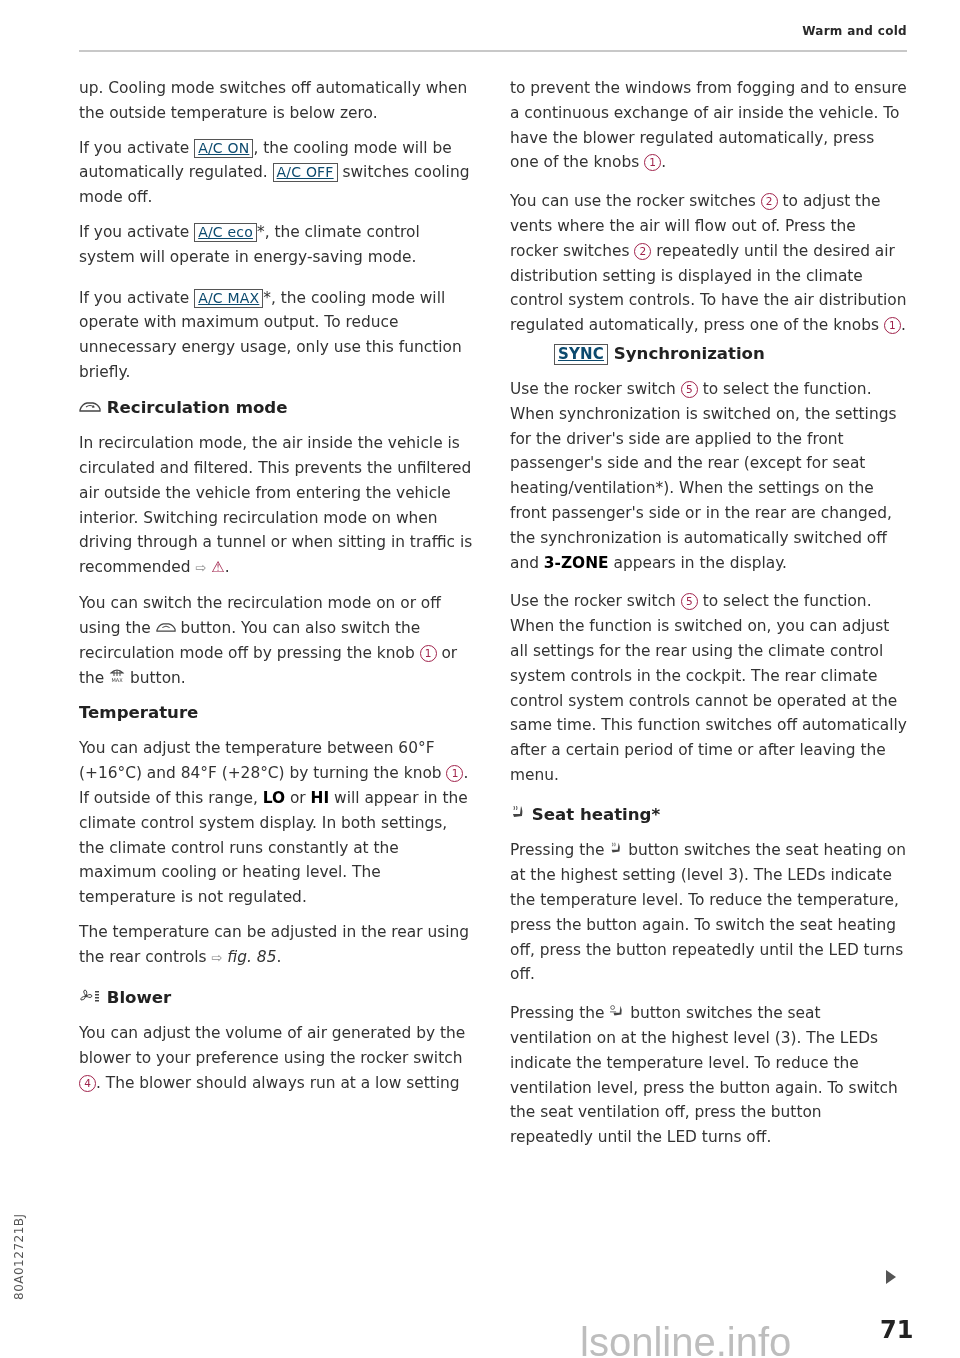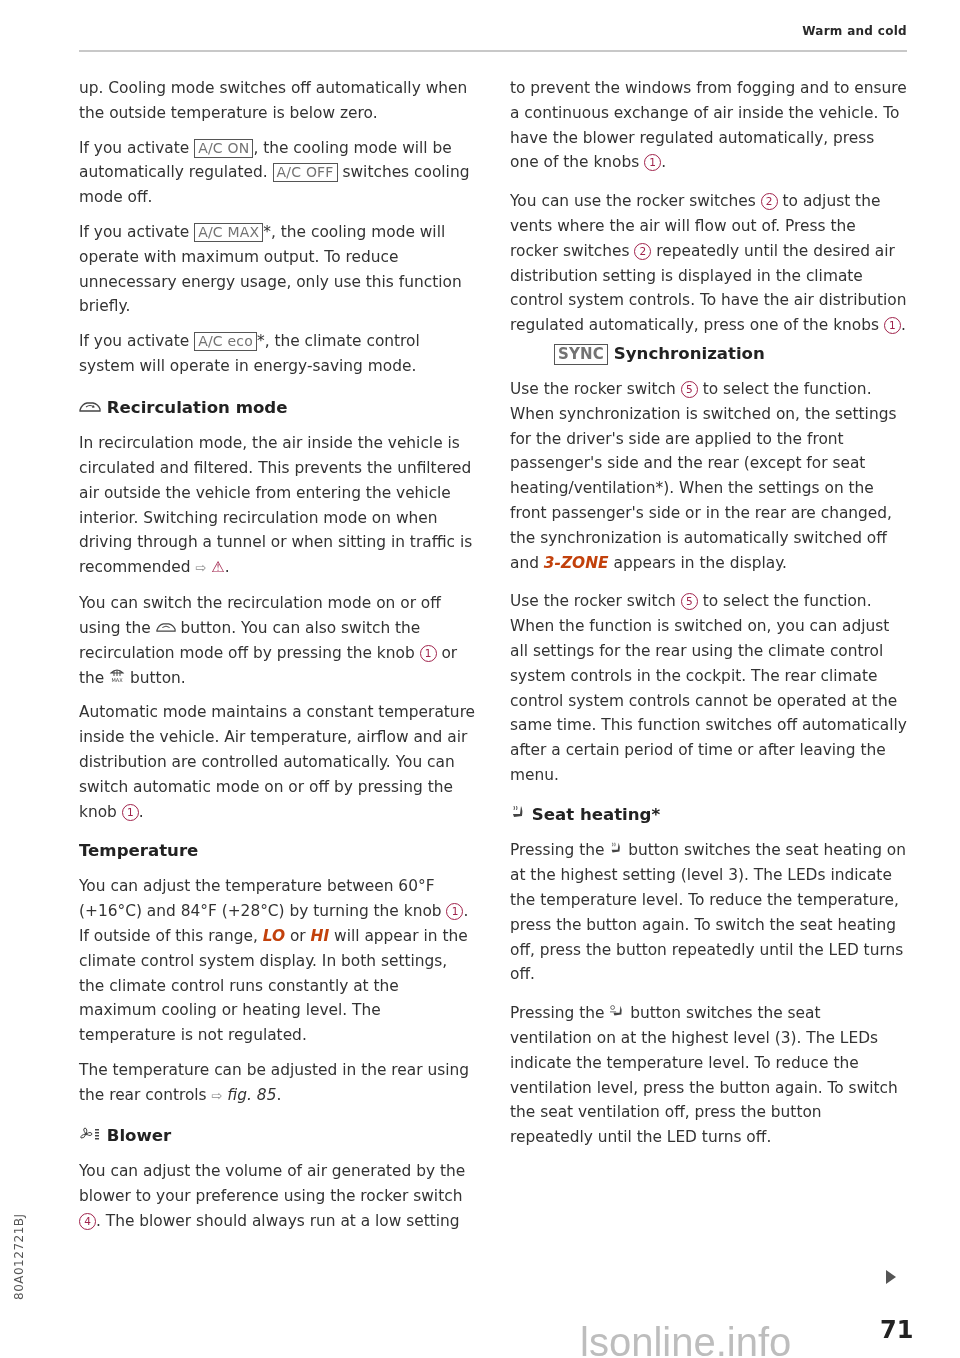--- a/index.html
+++ b/index.html
@@ -5,54 +5,54 @@
   html, body { margin:0; padding:0; background:#ffffff; }
   body { width:960px; height:1358px; position:relative; overflow:hidden;
          font-family:"DejaVu Sans", sans-serif; color:#333333; }
   .hdr-line { position:absolute; left:79px; right:53px; top:50px; height:2px; background:#c8c8c8; }
   .hdr-title { position:absolute; right:53px; top:24px; font-size:12px; font-weight:bold; color:#2a2a2a; letter-spacing:0.3px; }
   .col { position:absolute; top:76px; width:397px; font-size:15.4px; line-height:24.8px; }
   .col.left { left:79px; }
   .col.right { left:510px; }
   p { margin:0 0 10px 0; }
   h3 { margin:0 0 10px 0; font-size:16.6px; font-weight:bold; color:#222222; line-height:26px; }
-  .key { display:inline-block; border:1px solid #555; padding:0 3px; line-height:17px; font-size:14px; color:#737373; letter-spacing:0.2px; }
+  .key { display:inline-block; border:1px solid #555; padding:0 3px; line-height:17px; font-size:14px; color:#0c4a6e; letter-spacing:0.2px;text-decoration:underline; }
   .key.big { font-size:15px; line-height:19px;margin-left:44px; }
   .num { display:inline-block; width:15px; height:15px; border:1.3px solid #a0224b; border-radius:50%;
          color:#a0224b; font-size:10.5px; line-height:15px; text-align:center; vertical-align:1px; }
   .arrow { color:#888; font-size:13px; }
   .warn { color:#a0224b; font-size:15px; }
   .ico { display:inline-block; vertical-align:middle; }
-  b.strong { color:#c2410c;font-style:italic; }
+  b.strong { color:#000000; }
   .side-code { position:absolute; left:12px; top:1300px; transform:rotate(-90deg); transform-origin:left top;
                font-size:12px; color:#555; letter-spacing:0.5px; white-space:nowrap; }
   .cont-arrow { position:absolute; left:886px; top:1270px; width:0; height:0;
                 border-top:7px solid transparent; border-bottom:7px solid transparent; border-left:10px solid #555; }
   .page-num { position:absolute; left:880px; top:1316px; font-size:24px; font-weight:bold; color:#222; }
   .watermark { position:absolute; left:580px; top:1320px; font-size:40px; color:#a8a8a8; font-family:"Liberation Sans", sans-serif; opacity:0.75; }
 </style>
 </head>
 <body>
 
 <div class="hdr-title">Warm and cold</div>
 <div class="hdr-line"></div>
 
 <div class="col left">
   <p>up. Cooling mode switches off automatically when the outside temperature is below zero.</p>
 
   <p>
     <span>If you activate </span><span class="key">A/C ON</span><span>, the cooling mode will be automatically regulated. </span><span class="key">A/C OFF</span><span> switches cooling mode off.</span>
   </p>
 
+  <p style="margin-bottom:16px">
+    <span>If you activate </span><span class="key">A/C eco</span><span>*, the climate control system will operate in energy-saving mode.</span>
+  </p>
+
   <p>
     <span>If you activate </span><span class="key">A/C MAX</span><span>*, the cooling mode will operate with maximum output. To reduce unnecessary energy usage, only use this function briefly.</span>
-  </p>
-
-  <p style="margin-bottom:16px">
-    <span>If you activate </span><span class="key">A/C eco</span><span>*, the climate control system will operate in energy-saving mode.</span>
   </p>
 
   <h3>
     <span class="ico">
       <svg width="22" height="12" viewBox="0 0 22 12">
           <path d="M1 9 Q3 3 8 2 L14 2 Q19 3 21 8 L21 10 L1 10 Z" fill="none" stroke="#444" stroke-width="1.3"></path>
           <path d="M7 6 Q11 3 15 6 M14 4.5 L15 6 L13.3 6.4" fill="none" stroke="#444" stroke-width="1.1"></path>
         </svg>
     </span>
     <span>Recirculation mode</span>
@@ -64,23 +64,20 @@
     <span>You can switch the recirculation mode on or off using the </span><span class="ico"><svg width="20" height="11" viewBox="0 0 22 12">
           <path d="M1 9 Q3 3 8 2 L14 2 Q19 3 21 8 L21 10 L1 10 Z" fill="none" stroke="#444" stroke-width="1.3"></path>
           <path d="M7 6 Q11 3 15 6" fill="none" stroke="#444" stroke-width="1.1"></path>
         </svg></span><span> button. You can also switch the recirculation mode off by pressing the knob </span><span class="num">1</span><span> or the </span><span class="ico"><svg width="16" height="16" viewBox="0 0 16 16">
           <path d="M2 6 Q8 0 14 6 Z" fill="none" stroke="#444" stroke-width="1.1"></path>
           <path d="M5 4 L5 9 M8 3 L8 9 M11 4 L11 9" stroke="#444" stroke-width="1"></path>
           <text x="8" y="15" font-size="5" text-anchor="middle" fill="#444" font-family="DejaVu Sans, sans-serif">MAX</text>
         </svg></span><span> button.</span>
   </p>
 
-  <p style="margin-bottom:14px">
-    <span>Automatic mode maintains a constant temperature inside the vehicle. Air temperature, airflow and air distribution are controlled automatically. You can switch automatic mode on or off by pressing the knob </span><span class="num">1</span><span>.</span>
-  </p>
 
   <h3>Temperature</h3>
   <p>
     <span>You can adjust the temperature between 60°F (+16°C) and 84°F (+28°C) by turning the knob </span><span class="num">1</span><span>. If outside of this range, </span><b class="strong">LO</b><span> or </span><b class="strong">HI</b><span> will appear in the climate control system display. In both settings, the climate control runs constantly at the maximum cooling or heating level. The temperature is not regulated.</span>
   </p>
   <p style="margin-bottom:14px">
     <span>The temperature can be adjusted in the rear using the rear controls </span><span class="arrow">⇨</span>&nbsp;<i>fig. 85</i><span>.</span>
   </p>
 
   <h3>

